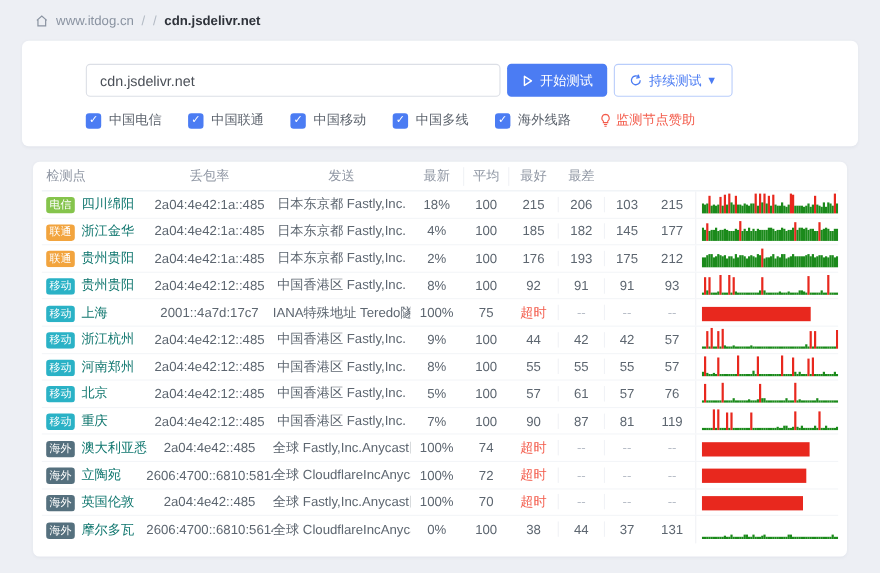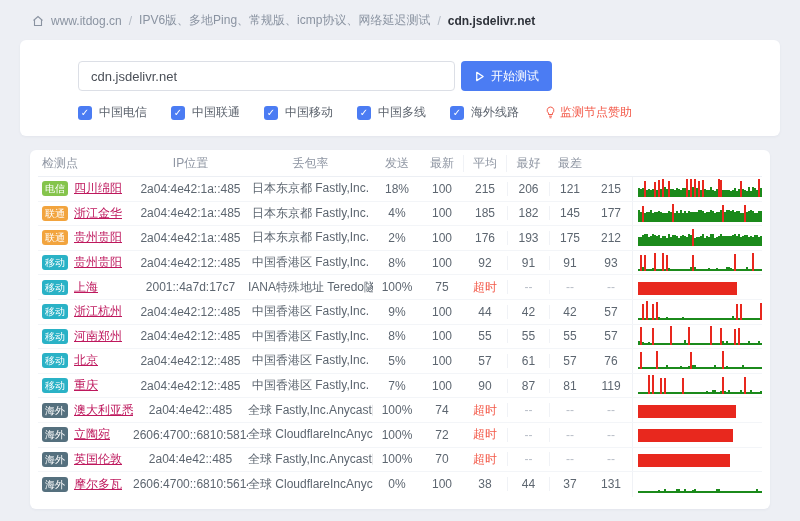--- a/index.html
+++ b/index.html
@@ -51,53 +51,61 @@
   .th-first, .td-first { text-align: left; padding-left: 4px; }
   .trow { height: 24.6px; border-bottom: 1px solid #f3f5f8; }
   .trow:last-child { border-bottom: none; }
   .td { font-size: 12px; color: #5d6670; }
   .td-dim { color: #b8bec8; }
   .td-timeout { color: #f35a4a; }
   .col-avg { border-left: 1px solid #f0f2f6; border-right: 1px solid #f0f2f6; }
   .col-chart { border-left: 1px solid #f0f2f6; height: 100%; display: flex; align-items: center; padding-left: 5px; }
   .badge { display: inline-block; min-width: 26px; padding: 2px 3px; border-radius: 3px; color: #fff;
            font-size: 10px; text-align: center; margin-right: 6px; line-height: 1.1; }
-  .node-name { color: #be185d; text-decoration: underline; }
+  .node-name { color: #0f766e; }
   .spark { position: relative; width: 132px; height: 21px; overflow: hidden; }
   .th-quality { display: flex; align-items: center; justify-content: center; gap: 4px; }
   .icon { display: inline-flex; align-items: center; }
 </style>
 </head>
 <body>
 
 <div class="page">
 
   <div class="breadcrumb">
     <span class="icon">
       <svg width="12" height="12" viewBox="0 0 12 12">
           <path d="M1.5 5.5 L6 1.5 L10.5 5.5 M2.5 5 V10.5 H9.5 V5" fill="none" stroke="#8a93a1" stroke-width="1.1"></path>
         </svg>
     </span>
     <a class="crumb-link">www.itdog.cn</a>
     <span class="sep">/</span>
-    <a class="crumb-link">IPV6版、多地Ping、常规版、icmp协议、网络延迟测试</a>
     <span class="sep">/</span>
     <span class="current">cdn.jsdelivr.net</span>
   </div>
 
   <div class="card toolbar-card">
     <div class="toolbar-row">
       <input class="host-input" type="text" value="cdn.jsdelivr.net" style="">
       <button class="btn btn-primary">
         <span class="icon">
           <svg width="11" height="11" viewBox="0 0 12 12">
               <path d="M3 1.5 L10 6 L3 10.5 Z" fill="none" stroke="#ffffff" stroke-width="1.4" stroke-linejoin="round"></path>
             </svg>
         </span>
         <span>开始测试</span>
+      </button>
+      <button class="btn btn-outline">
+        <span class="icon">
+          <svg width="12" height="12" viewBox="0 0 12 12">
+              <path d="M10 6 a4 4 0 1 1 -1.2 -2.8 M8.2 0.8 L9 3.4 L6.4 4" fill="none" stroke="#4b7cf3" stroke-width="1.2"></path>
+            </svg>
+        </span>
+        <span>持续测试</span>
+        <span class="caret">▼</span>
       </button>
     </div>
     <div class="checkbox-row">
       <label class="ck-item">
         <span class="ck-box">✓</span>
         <span>中国电信</span>
       </label>
       <label class="ck-item">
         <span class="ck-box">✓</span>
         <span>中国联通</span>
@@ -121,40 +129,39 @@
             </svg>
         </span>
         <span>监测节点赞助</span>
       </a>
     </div>
   </div>
 
   <div class="card table-card">
     <div class="tgrid thead">
       <div class="th th-first">检测点</div>
-      <div class="th">IP位置</div>
       <div class="th">丢包率</div>
       <div class="th">发送</div>
       <div class="th">最新</div>
       <div class="th col-avg">平均</div>
       <div class="th">最好</div>
       <div class="th">最差</div>
     </div>
     <div id="tbody">
   <div class="tgrid trow">
     <div class="td td-first">
       <span class="badge" style="background: rgb(133, 196, 76);">电信</span><span class="node-name">四川绵阳</span>
     </div>
     <div class="td">2a04:4e42:1a::485</div>
     <div class="td">日本东京都 Fastly,Inc.</div>
     <div class="td">18%</div>
     <div class="td">100</div>
     <div class="td">215</div>
     <div class="td col-avg">206</div>
-    <div class="td">121</div>
+    <div class="td">103</div>
     <div class="td">215</div>
     <div class="td col-chart">
       <div class="spark">
               <div style="position: absolute; bottom: 2px; width: 2px; left: 0px; height: 9.4px; background: rgb(27, 138, 27);"></div>
               <div style="position: absolute; bottom: 2px; width: 2px; left: 2px; height: 8.8px; background: rgb(27, 138, 27);"></div>
               <div style="position: absolute; bottom: 2px; width: 2px; left: 4px; height: 8.9px; background: rgb(27, 138, 27);"></div>
               <div style="position: absolute; bottom: 2px; width: 2px; left: 6px; height: 16.7px; background: rgb(232, 40, 30);"></div>
               <div style="position: absolute; bottom: 2px; width: 2px; left: 8px; height: 6.9px; background: rgb(27, 138, 27);"></div>
               <div style="position: absolute; bottom: 2px; width: 2px; left: 10px; height: 8.5px; background: rgb(27, 138, 27);"></div>
               <div style="position: absolute; bottom: 2px; width: 2px; left: 12px; height: 7.1px; background: rgb(27, 138, 27);"></div>

